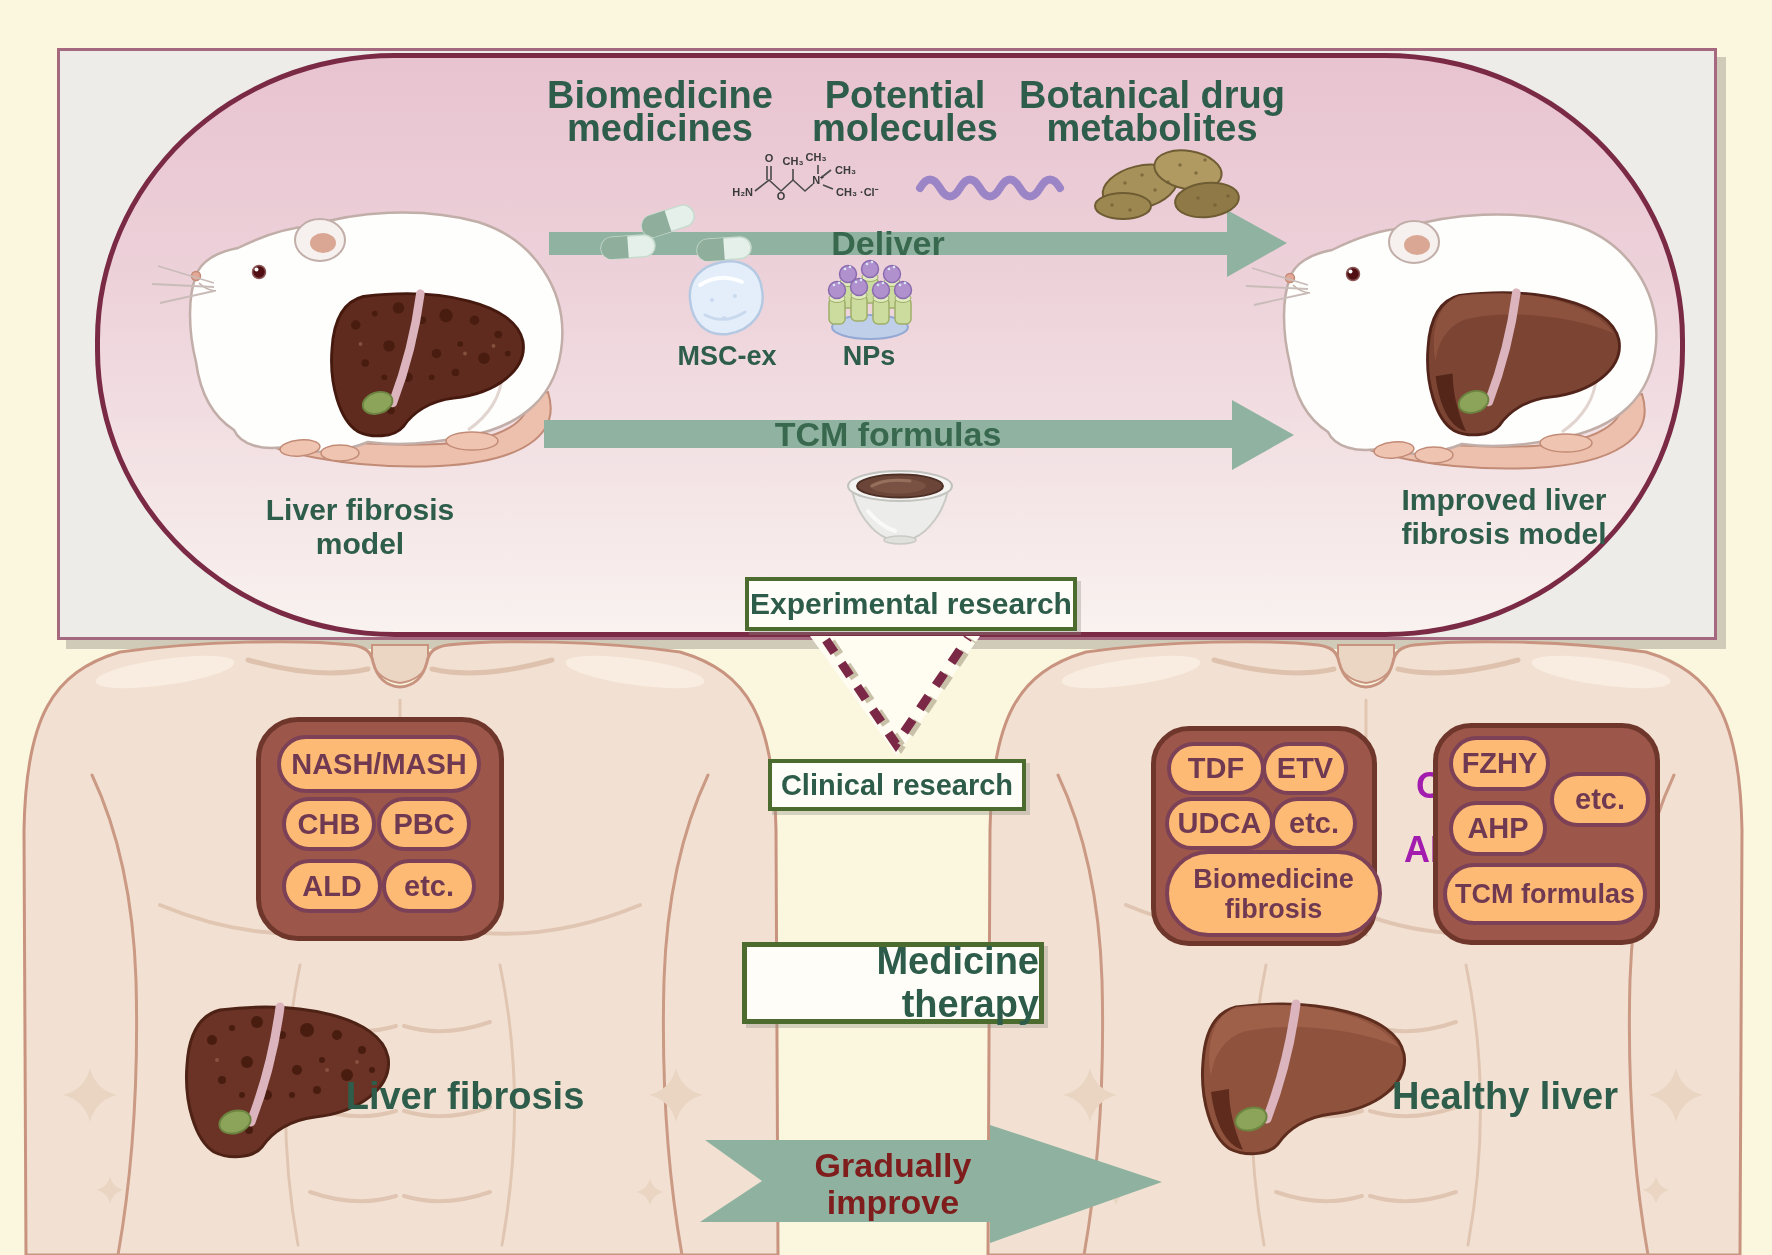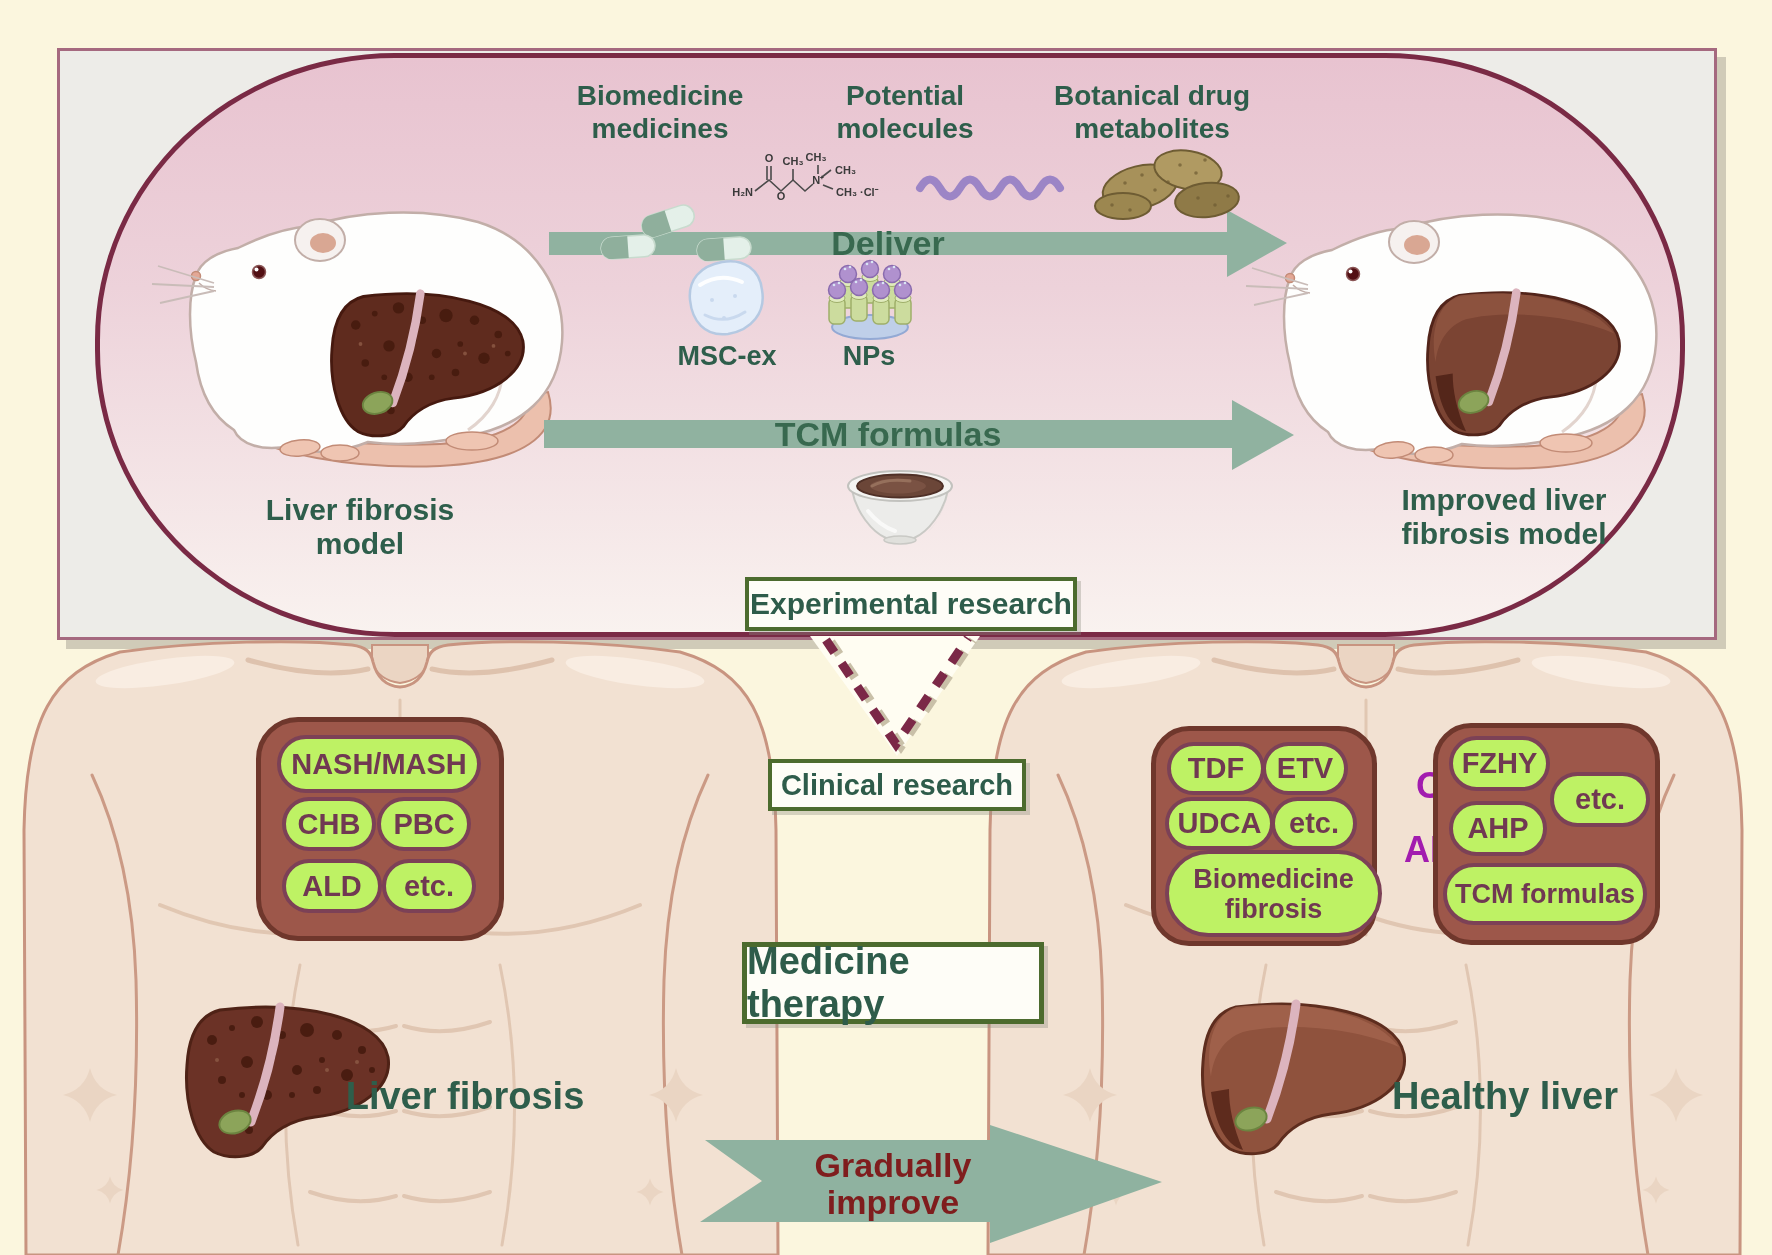--- a/index.html
+++ b/index.html
@@ -19,36 +19,37 @@
     box-shadow:9px 9px 0 rgba(130,122,115,.35);
   }
   #stadium{
     left:95px;top:53px;width:1580px;height:574px;
     border:5px solid #7A2A45;border-radius:300px/287px;
     background:linear-gradient(180deg,#E8C3D0 0%,#EDD2DA 40%,#F9F2EF 100%);
   }
   svg#art{left:0;top:0;z-index:2;pointer-events:none;}
   .txt{z-index:3;color:#2E5E4B;font-weight:bold;white-space:pre;}
   .center{transform:translate(-50%,-50%);text-align:center;}
-  .hdr{font-size:28px;line-height:33px;}
+  .hdr{font-size:38px;line-height:33px;}
   .arrow-label{font-size:34px;color:#38694F;}
   .icon-label{font-size:27px;text-align:center;}
   .rat-label{font-size:30px;line-height:34px;}
   .big-label{font-size:38px;}
   .gbox{
     z-index:3;background:#FEFDF7;border:4px solid #4C6B2E;
     display:flex;align-items:center;justify-content:center;
     color:#2E5C4A;font-weight:bold;
     box-shadow:4px 4px 0 rgba(140,140,130,.35);
+    text-align:right;
   }
   .badge-panel{
     z-index:3;background:#9D574A;border:5px solid #6F372C;border-radius:42px;
   }
   .pill{
-    z-index:4;background:#bef264;border:4px solid #7C4156;border-radius:999px;
+    z-index:4;background:#fdba74;border:4px solid #7C4156;border-radius:999px;
     display:flex;align-items:center;justify-content:center;
     color:#703952;font-weight:bold;font-size:29px;text-align:center;
   }
   .pill.small-text{font-size:27px;line-height:30px;}
   #connector{z-index:3;color:#a21caf;font-weight:bold;font-size:36px;line-height:32px;margin-left:44px;}
   .gradual-label{font-size:34px;line-height:37px;color:#7f1d1d;}
 </style>
 </head>
 <body>
 

